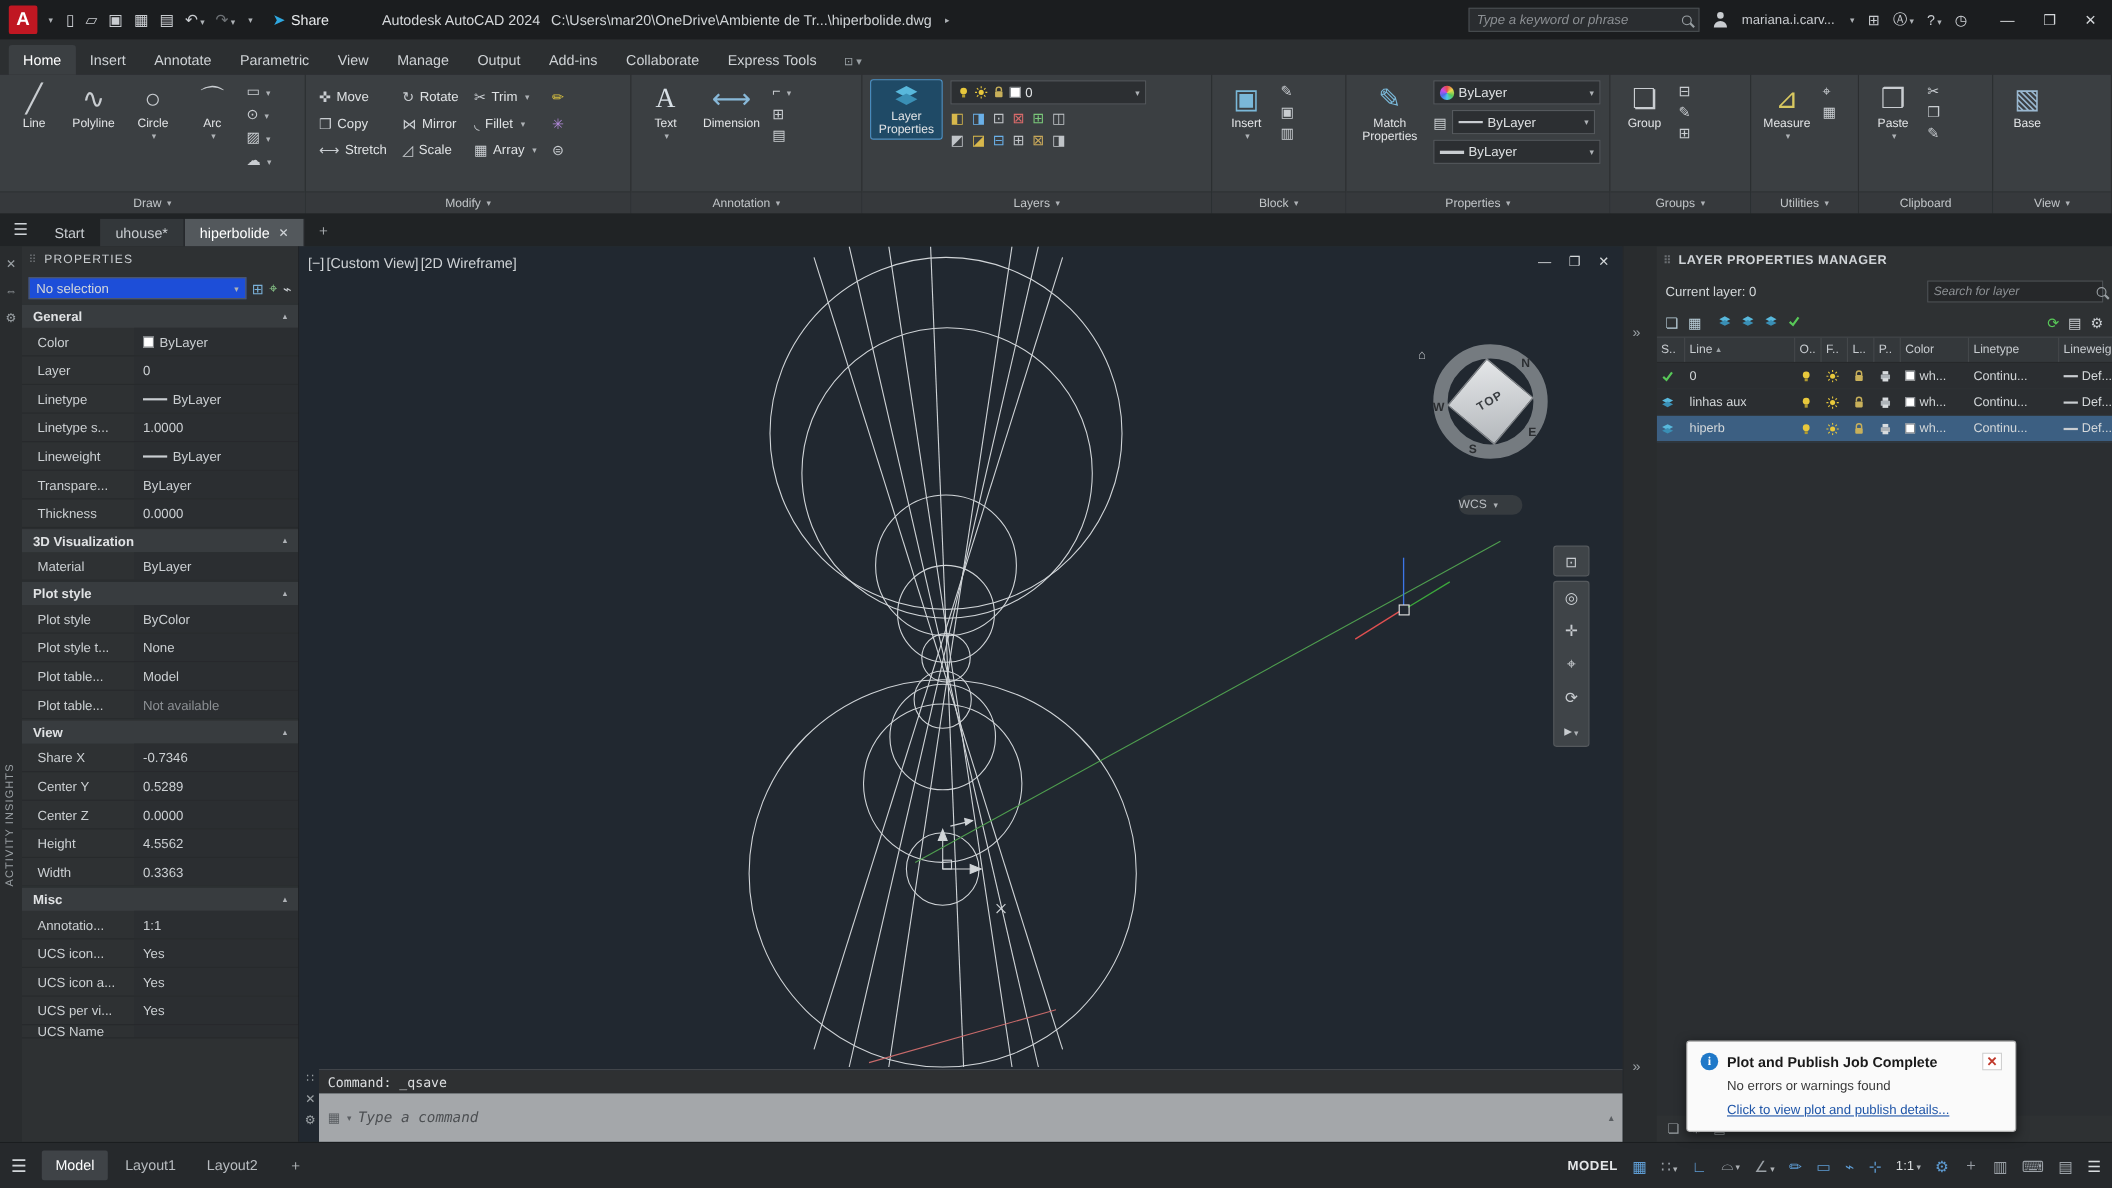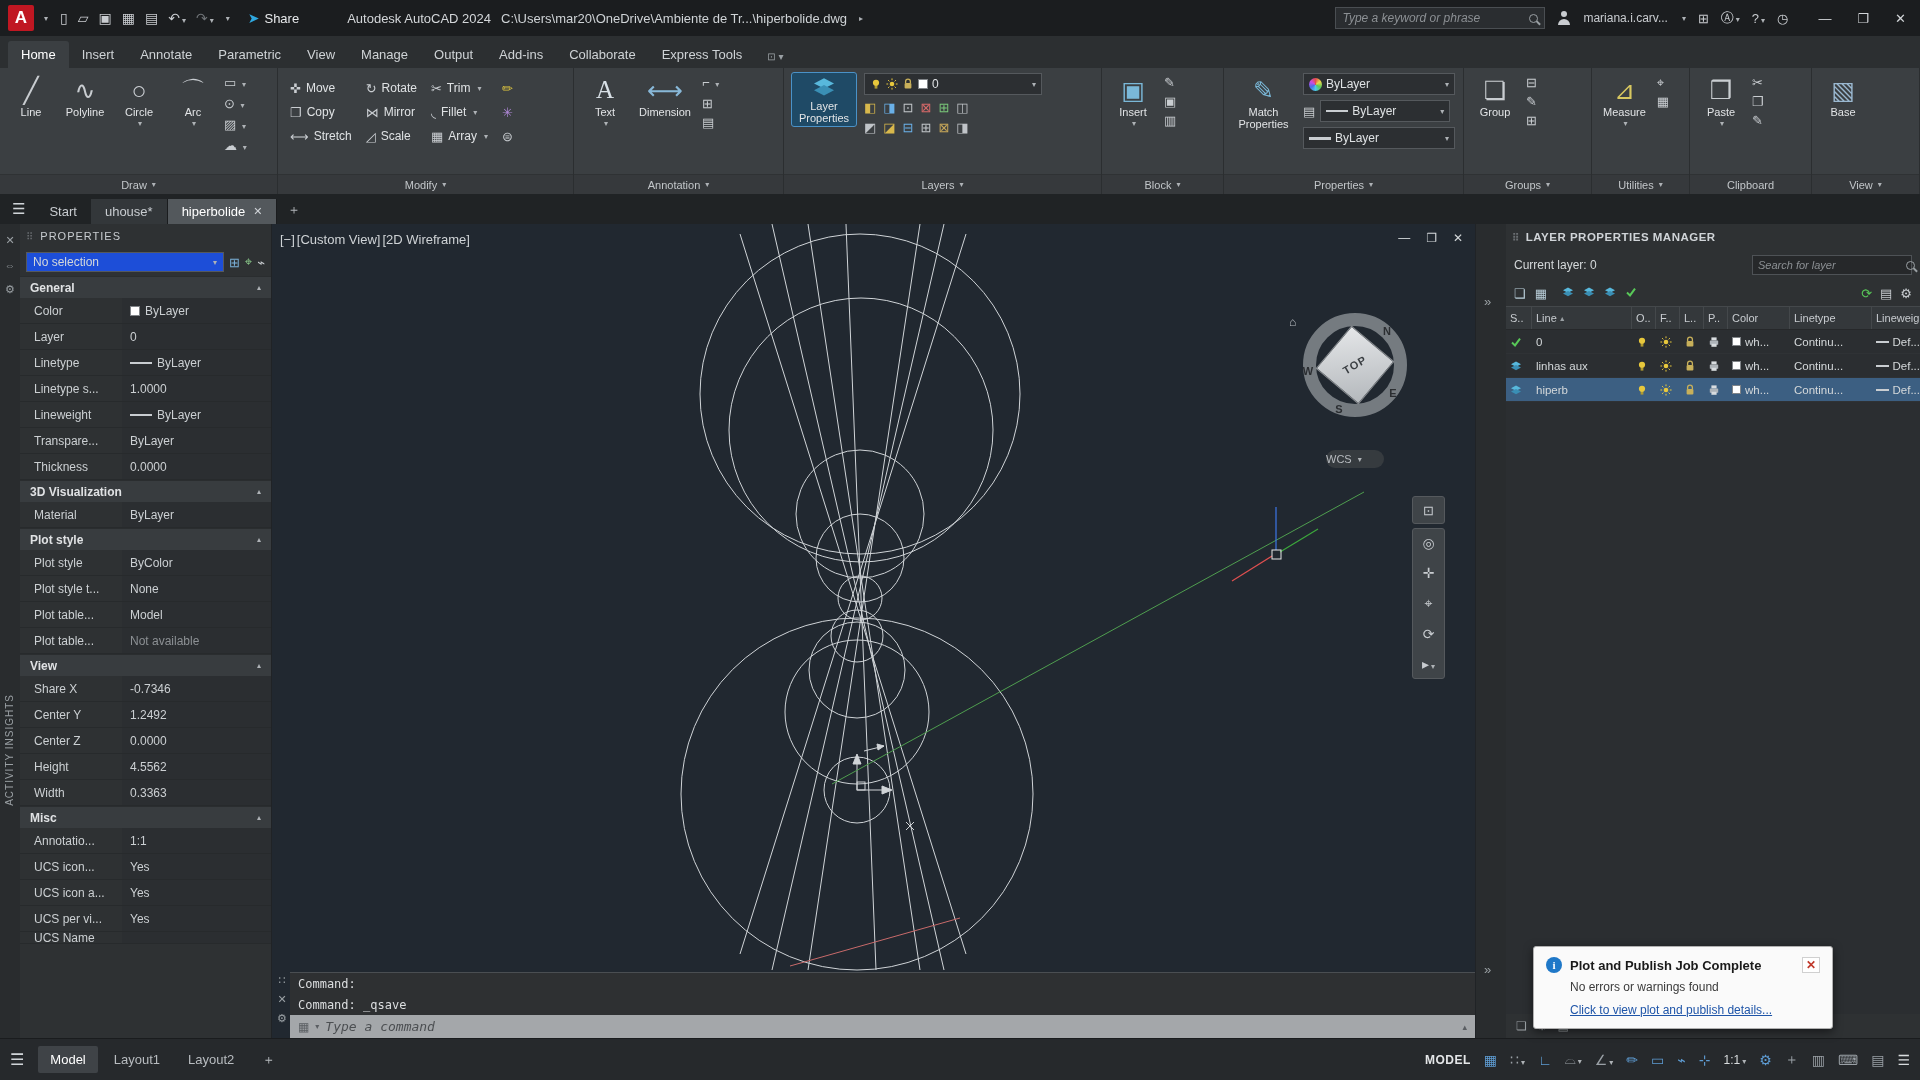--- a/index.html
+++ b/index.html
@@ -701,21 +701,21 @@
         <div class="psec">
             <span>View</span>
             <span class="tri">▴</span>
           </div>
         <div class="prow">
           <div class="plab">Share X</div>
           <div class="pval">-0.7346</div>
         </div>
         <div class="prow">
           <div class="plab">Center Y</div>
-          <div class="pval">1.2492</div>
+          <div class="pval">0.5289</div>
         </div>
         <div class="prow">
           <div class="plab">Center Z</div>
           <div class="pval">0.0000</div>
         </div>
         <div class="prow">
           <div class="plab">Height</div>
           <div class="pval">4.5562</div>
         </div>
         <div class="prow">
@@ -833,21 +833,20 @@
           <span>▸<i class="car">▾</i></span>
         </div>
       </div>
 
       <div class="cmdgutter">
         <span>∷</span>
         <span>✕</span>
         <span>⚙</span>
       </div>
       <div class="cmd">
-        <div class="cmdhist">Command:</div>
         <div class="cmdhist">Command: _qsave</div>
         <div class="cmdinput">
           <span class="cic">▦</span>
           <span class="cic" style="font-size:8px">▾</span>
           <input placeholder="Type a command" style="">
           <span class="cic" style="font-size:9px">▴</span>
         </div>
       </div>
     </div>
 

